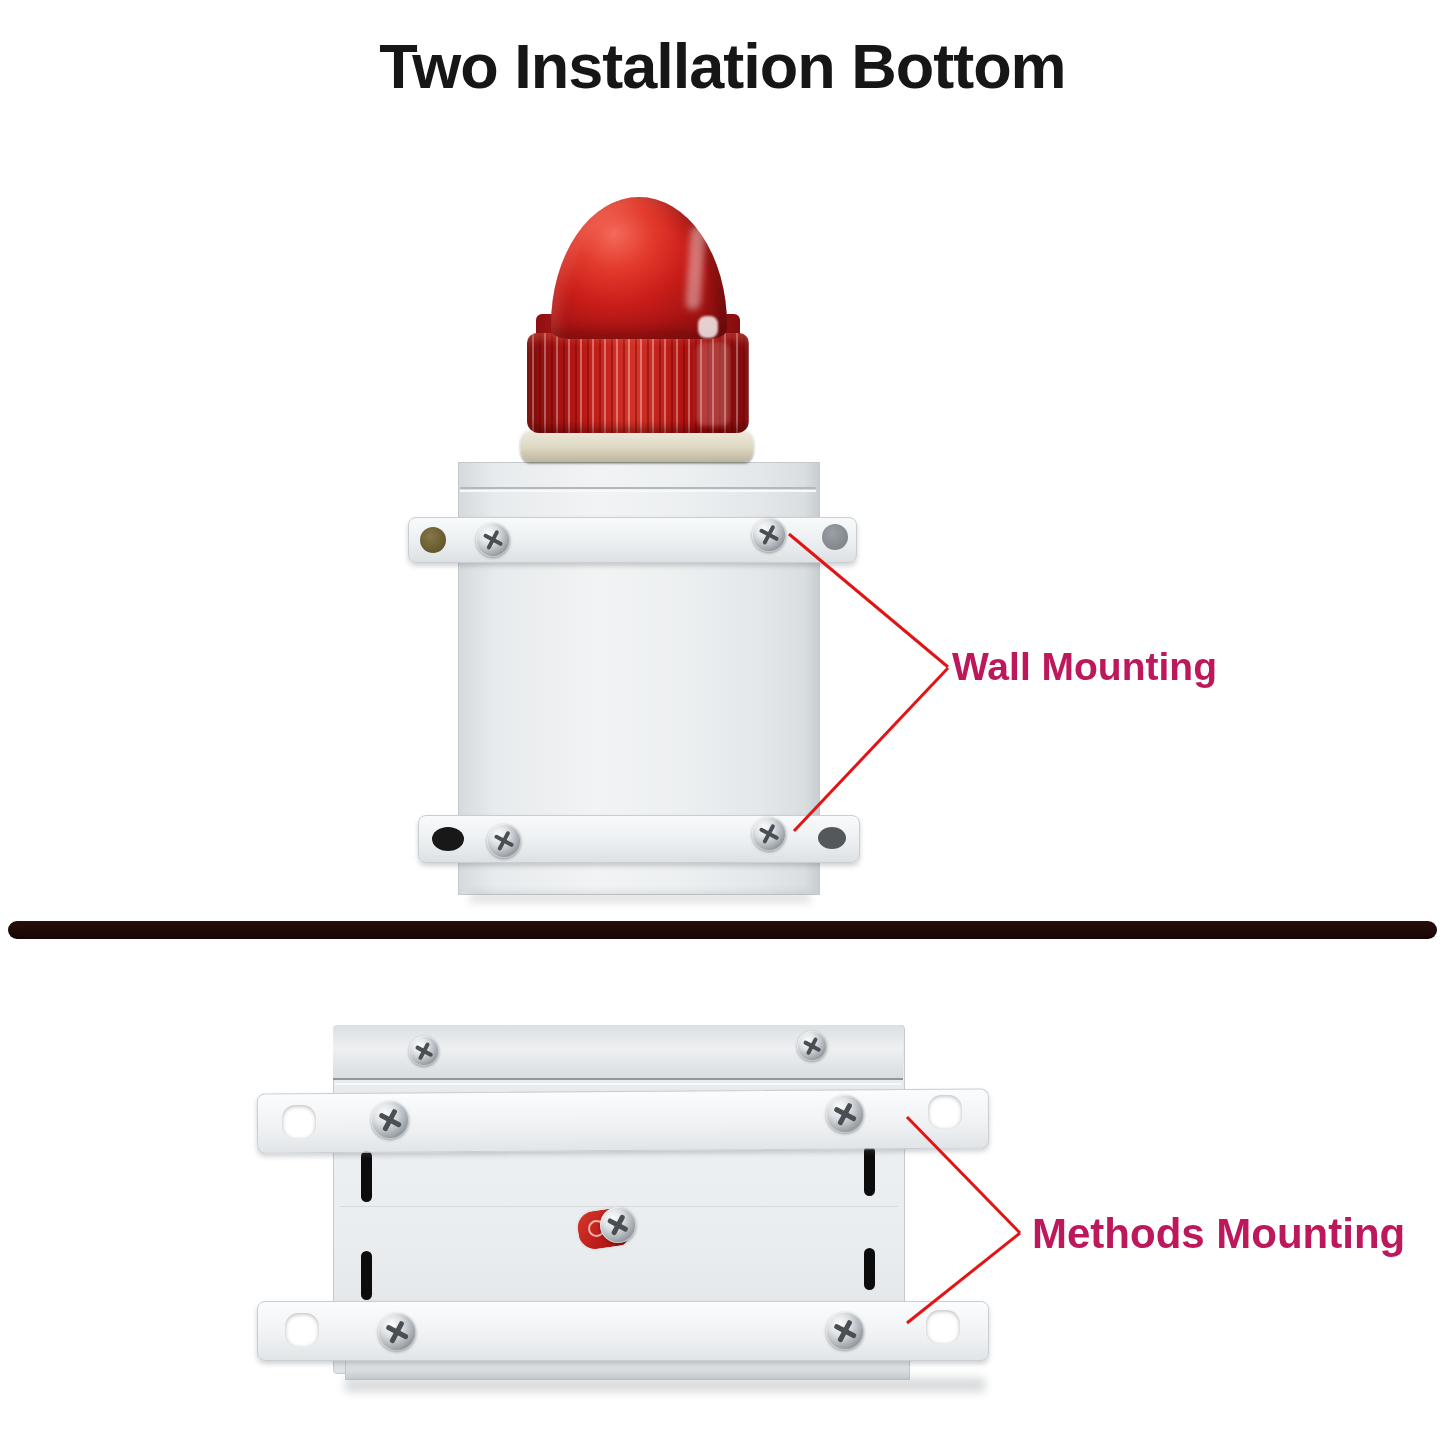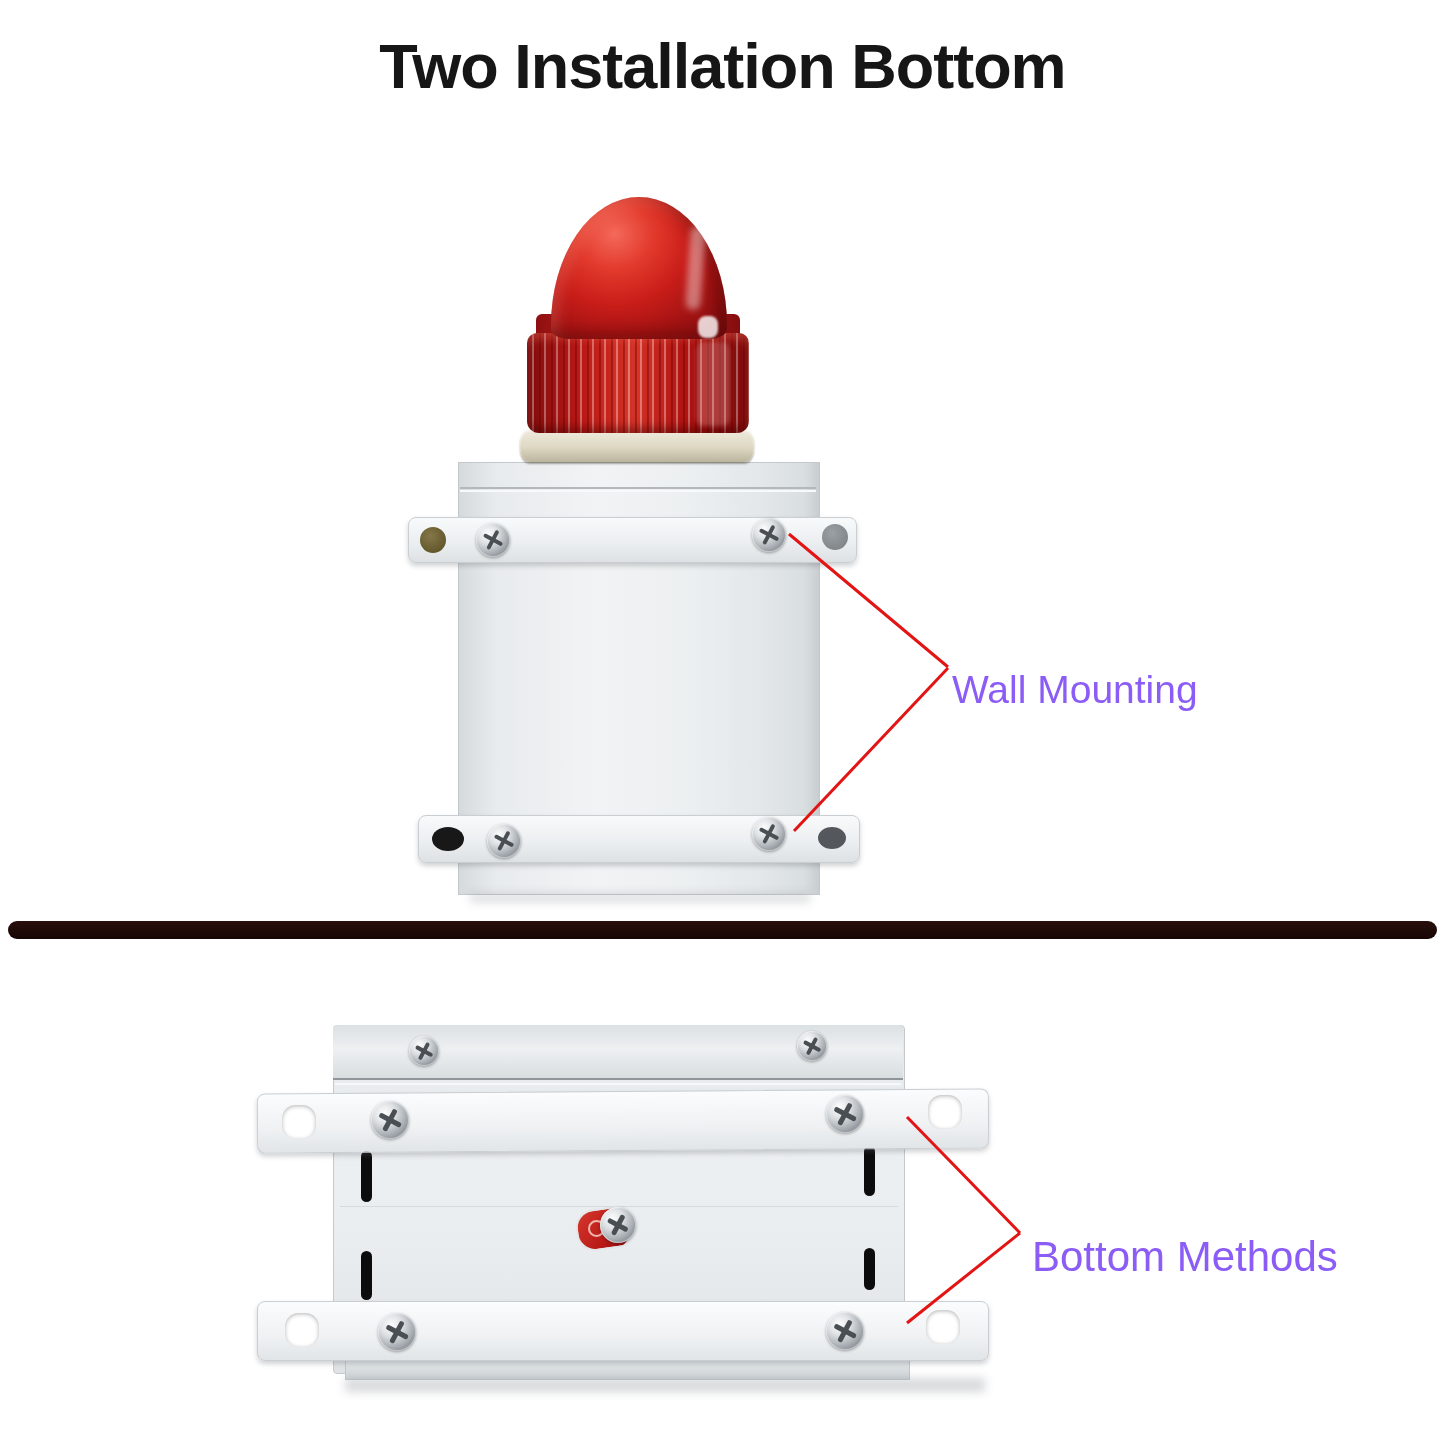--- a/index.html
+++ b/index.html
@@ -3,21 +3,21 @@
 <meta charset="utf-8">
 <style>
   html,body{margin:0;padding:0;background:#fff;}
   .page{position:relative;width:1445px;height:1445px;background:#ffffff;overflow:hidden;
         font-family:"Liberation Sans",sans-serif;}
   .abs{position:absolute;}
 
   
   .title{position:absolute;top:30px;left:0;right:0;text-align:center;
          font-size:63px;font-weight:700;color:#161616;letter-spacing:-1px;}
-  .callout{position:absolute;font-weight:400;color:#8b5cf6;white-space:nowrap;margin-top:23px;}
+  .callout{position:absolute;font-weight:700;color:#be185d;white-space:nowrap;}
   .callout.wall{left:952px;top:645px;font-size:39px;}
   .callout.bottom{left:1032px;top:1210px;font-size:42px;}
 
   
   .divider{position:absolute;left:8px;top:921px;width:1429px;height:18px;
            background:linear-gradient(180deg,#2a0e0b,#1f0a08 55%,#160504);border-radius:9px;}
 
   
   .screw{position:absolute;border-radius:50%;
          background:radial-gradient(circle at 35% 32%,#fdfdfd 0%,#dfe2e5 30%,#aab0b5 60%,#7c8287 85%,#686e72 100%);
@@ -148,21 +148,21 @@
   <div class="hole white" style="left:928px;top:1095px;width:34px;height:34px;"></div>
   <div class="screw" style="left:371px;top:1101px;width:38px;height:38px;"></div>
   <div class="screw" style="left:826px;top:1095px;width:38px;height:38px;"></div>
 
   <div class="bracket bright" style="left:257px;top:1301px;width:730px;height:58px;"></div>
   <div class="hole white" style="left:285px;top:1313px;width:34px;height:34px;"></div>
   <div class="hole white" style="left:926px;top:1310px;width:34px;height:34px;"></div>
   <div class="screw" style="left:378px;top:1313px;width:38px;height:38px;"></div>
   <div class="screw" style="left:826px;top:1312px;width:38px;height:38px;"></div>
 
-  <div class="callout bottom">Bottom Methods</div>
+  <div class="callout bottom">Methods Mounting</div>
 
   <svg class="overlay" viewBox="0 0 1445 1445">
     <line x1="789" y1="534" x2="948" y2="667" stroke="#e31414" stroke-width="3"></line>
     <line x1="794" y1="831" x2="948" y2="668" stroke="#e31414" stroke-width="3"></line>
     <line x1="907" y1="1117" x2="1020" y2="1233" stroke="#e31414" stroke-width="3"></line>
     <line x1="907" y1="1323" x2="1020" y2="1233" stroke="#e31414" stroke-width="3"></line>
   </svg>
 
 </div>
 

